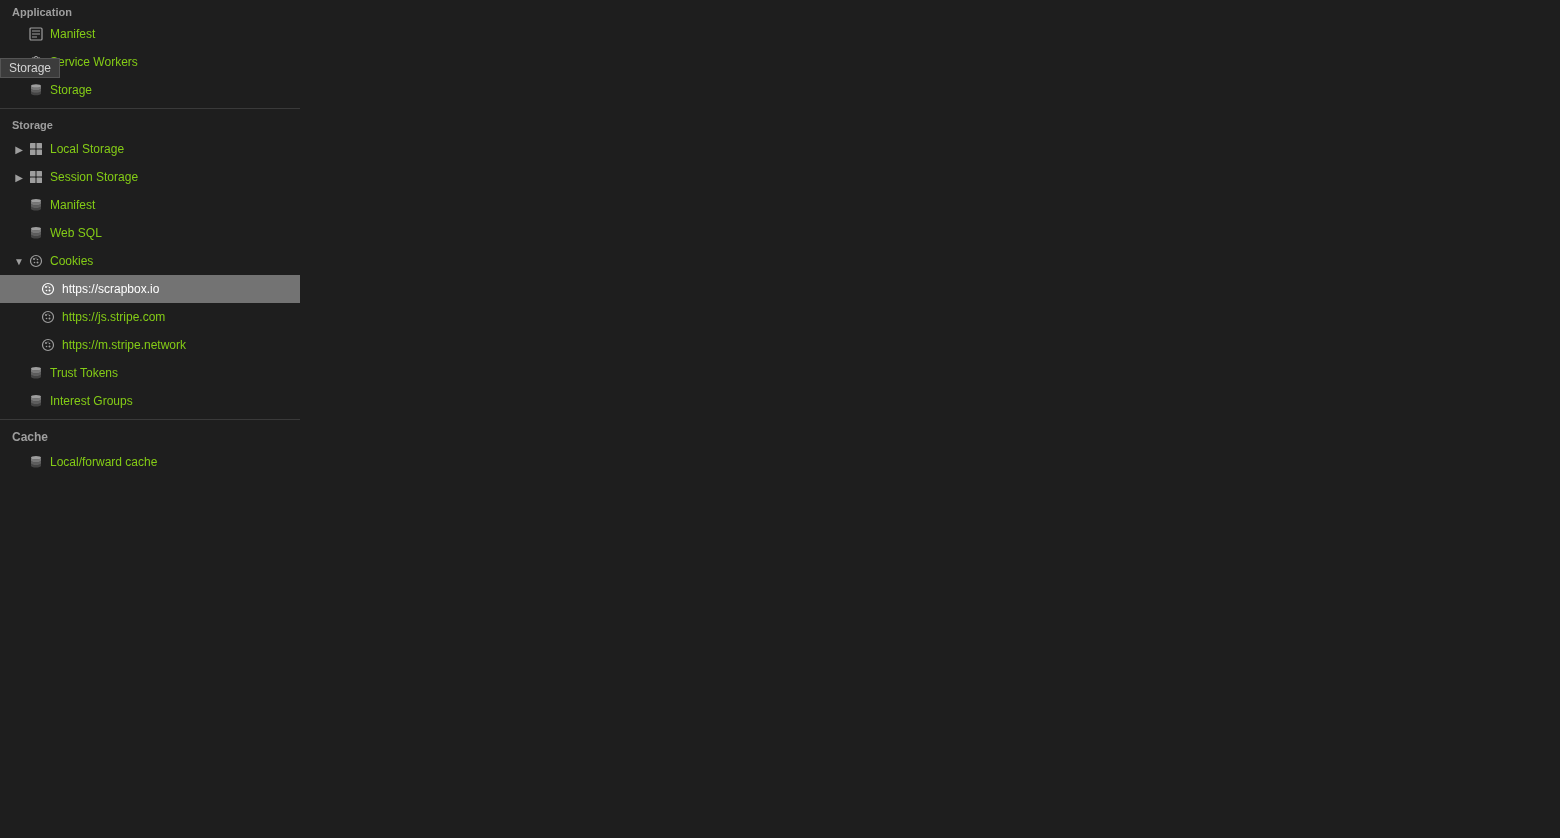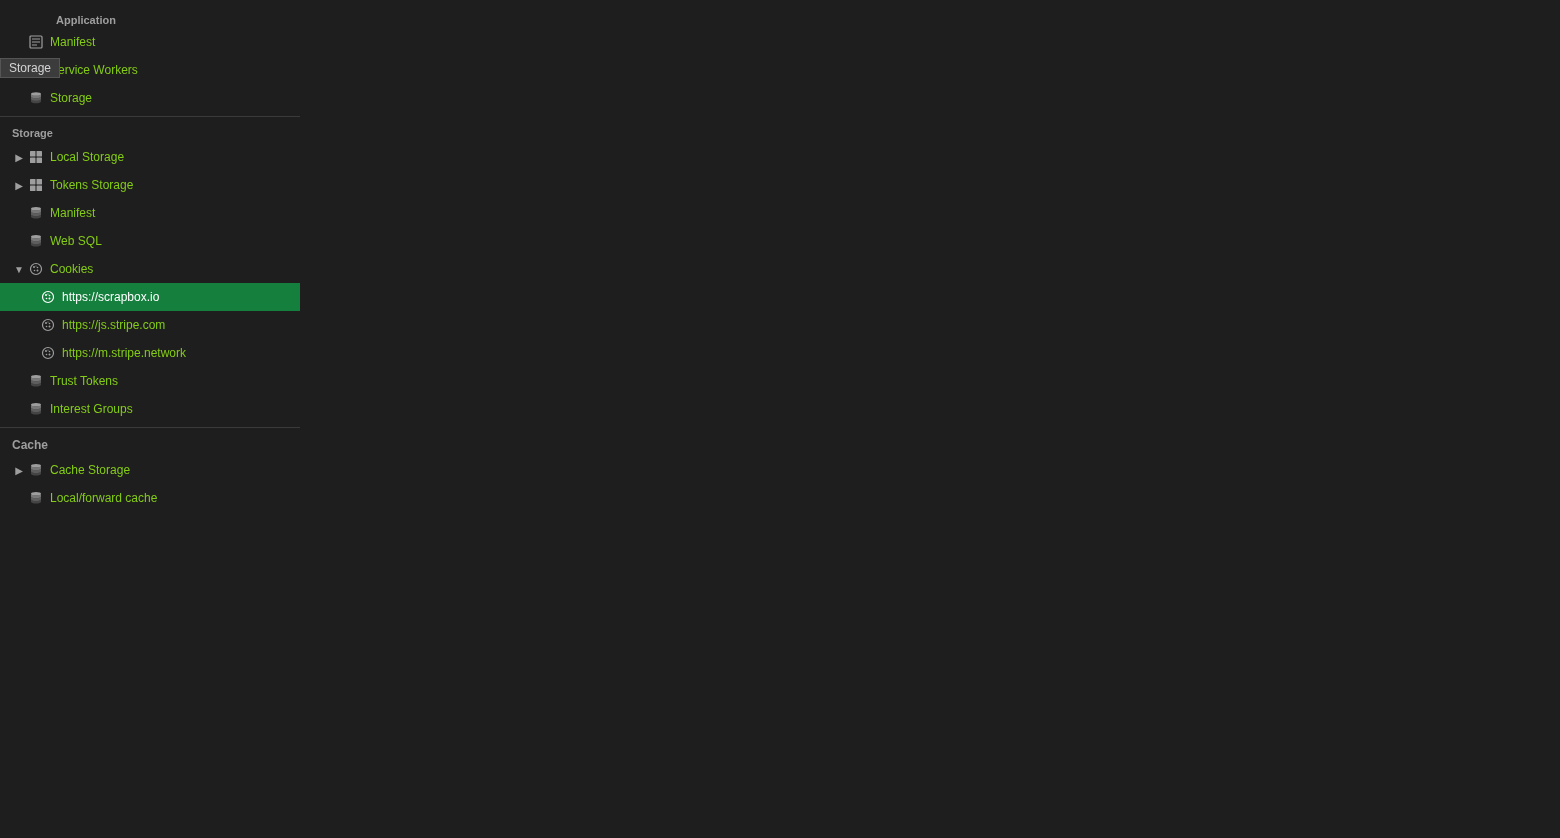--- a/index.html
+++ b/index.html
@@ -35,21 +35,21 @@
       display: flex;
       align-items: center;
       padding: 4px 8px 4px 12px;
       cursor: pointer;
       color: #d4d4d4;
       white-space: nowrap;
       height: 28px;
     }
 
     .tree-item.selected {
-      background-color: #15803d;
+      background-color: #737373;
       color: #ffffff;
     }
 
     .tree-item.selected .item-text {
       color: #ffffff;
     }
 
     .tree-item.indent-1 {
       padding-left: 24px;
     }
@@ -135,21 +135,21 @@
       cursor: pointer;
       z-index: 10;
     }
   </style>
 </head>
 <body>
 
 <div class="sidebar">
 
   <div style="position: relative;">
-    <div style="padding: 14px 12px 2px 12px; color: #9e9e9e; font-size: 11px; font-weight: 600; margin-left: 44px;">Application</div>
+    <div style="padding: 6px 12px 2px 12px; color: #9e9e9e; font-size: 11px; font-weight: 600;">Application</div>
 
     <div class="storage-button">Storage</div>
 
     <div class="tree-item">
       <span class="no-arrow-spacer"></span>
       <span class="item-icon">
         <svg width="14" height="14" viewBox="0 0 14 14">
           <rect x="1" y="1" width="12" height="12" rx="1" fill="none" stroke="#9e9e9e" stroke-width="1.2"></rect>
           <line x1="3" y1="4" x2="11" y2="4" stroke="#9e9e9e" stroke-width="1"></line>
           <line x1="3" y1="7" x2="11" y2="7" stroke="#9e9e9e" stroke-width="1"></line>
@@ -206,21 +206,21 @@
     <div class="tree-item">
       <span class="arrow collapsed"></span>
       <span class="item-icon">
         <svg width="14" height="14" viewBox="0 0 14 14" class="grid-svg">
           <rect x="1" y="1" width="5.5" height="5.5" rx="0.5" fill="#9e9e9e"></rect>
           <rect x="7.5" y="1" width="5.5" height="5.5" rx="0.5" fill="#9e9e9e"></rect>
           <rect x="1" y="7.5" width="5.5" height="5.5" rx="0.5" fill="#9e9e9e"></rect>
           <rect x="7.5" y="7.5" width="5.5" height="5.5" rx="0.5" fill="#9e9e9e"></rect>
         </svg>
       </span>
-      <span class="item-text">Tokens Storage</span>
+      <span class="item-text">Session Storage</span>
     </div>
 
     <div class="tree-item">
       <span class="no-arrow-spacer"></span>
       <span class="item-icon">
         <svg width="14" height="14" viewBox="0 0 14 14" class="db-svg">
           <ellipse cx="7" cy="2.8" rx="5" ry="1.8" fill="#9e9e9e"></ellipse>
           <path d="M2 2.8c0 1 2.24 1.8 5 1.8S12 3.8 12 2.8v2.7c0 1-2.24 1.8-5 1.8S2 6.5 2 5.5V2.8z" fill="#9e9e9e" opacity="0.7"></path>
           <path d="M2 5.5c0 1 2.24 1.8 5 1.8s5-.8 5-1.8v2.7c0 1-2.24 1.8-5 1.8S2 9.2 2 8.2V5.5z" fill="#9e9e9e" opacity="0.5"></path>
           <path d="M2 8.2c0 1 2.24 1.8 5 1.8s5-.8 5-1.8v2.5c0 1-2.24 1.8-5 1.8S2 11.7 2 10.7V8.2z" fill="#9e9e9e" opacity="0.3"></path>
@@ -327,32 +327,20 @@
       </span>
       <span class="item-text">Interest Groups</span>
     </div>
   </div>
 
   <hr class="section-divider">
 
   <div>
     <div style="padding: 6px 12px 4px 12px; color: #9e9e9e; font-size: 12px; font-weight: 600;">Cache</div>
 
-    <div class="tree-item">
-      <span class="arrow collapsed"></span>
-      <span class="item-icon">
-        <svg width="14" height="14" viewBox="0 0 14 14" class="db-svg">
-          <ellipse cx="7" cy="2.8" rx="5" ry="1.8" fill="#9e9e9e"></ellipse>
-          <path d="M2 2.8c0 1 2.24 1.8 5 1.8S12 3.8 12 2.8v2.7c0 1-2.24 1.8-5 1.8S2 6.5 2 5.5V2.8z" fill="#9e9e9e" opacity="0.7"></path>
-          <path d="M2 5.5c0 1 2.24 1.8 5 1.8s5-.8 5-1.8v2.7c0 1-2.24 1.8-5 1.8S2 9.2 2 8.2V5.5z" fill="#9e9e9e" opacity="0.5"></path>
-          <path d="M2 8.2c0 1 2.24 1.8 5 1.8s5-.8 5-1.8v2.5c0 1-2.24 1.8-5 1.8S2 11.7 2 10.7V8.2z" fill="#9e9e9e" opacity="0.3"></path>
-        </svg>
-      </span>
-      <span class="item-text">Cache Storage</span>
-    </div>
 
     <div class="tree-item">
       <span class="no-arrow-spacer"></span>
       <span class="item-icon">
         <svg width="14" height="14" viewBox="0 0 14 14" class="db-svg">
           <ellipse cx="7" cy="2.8" rx="5" ry="1.8" fill="#9e9e9e"></ellipse>
           <path d="M2 2.8c0 1 2.24 1.8 5 1.8S12 3.8 12 2.8v2.7c0 1-2.24 1.8-5 1.8S2 6.5 2 5.5V2.8z" fill="#9e9e9e" opacity="0.7"></path>
           <path d="M2 5.5c0 1 2.24 1.8 5 1.8s5-.8 5-1.8v2.7c0 1-2.24 1.8-5 1.8S2 9.2 2 8.2V5.5z" fill="#9e9e9e" opacity="0.5"></path>
           <path d="M2 8.2c0 1 2.24 1.8 5 1.8s5-.8 5-1.8v2.5c0 1-2.24 1.8-5 1.8S2 11.7 2 10.7V8.2z" fill="#9e9e9e" opacity="0.3"></path>
         </svg>

